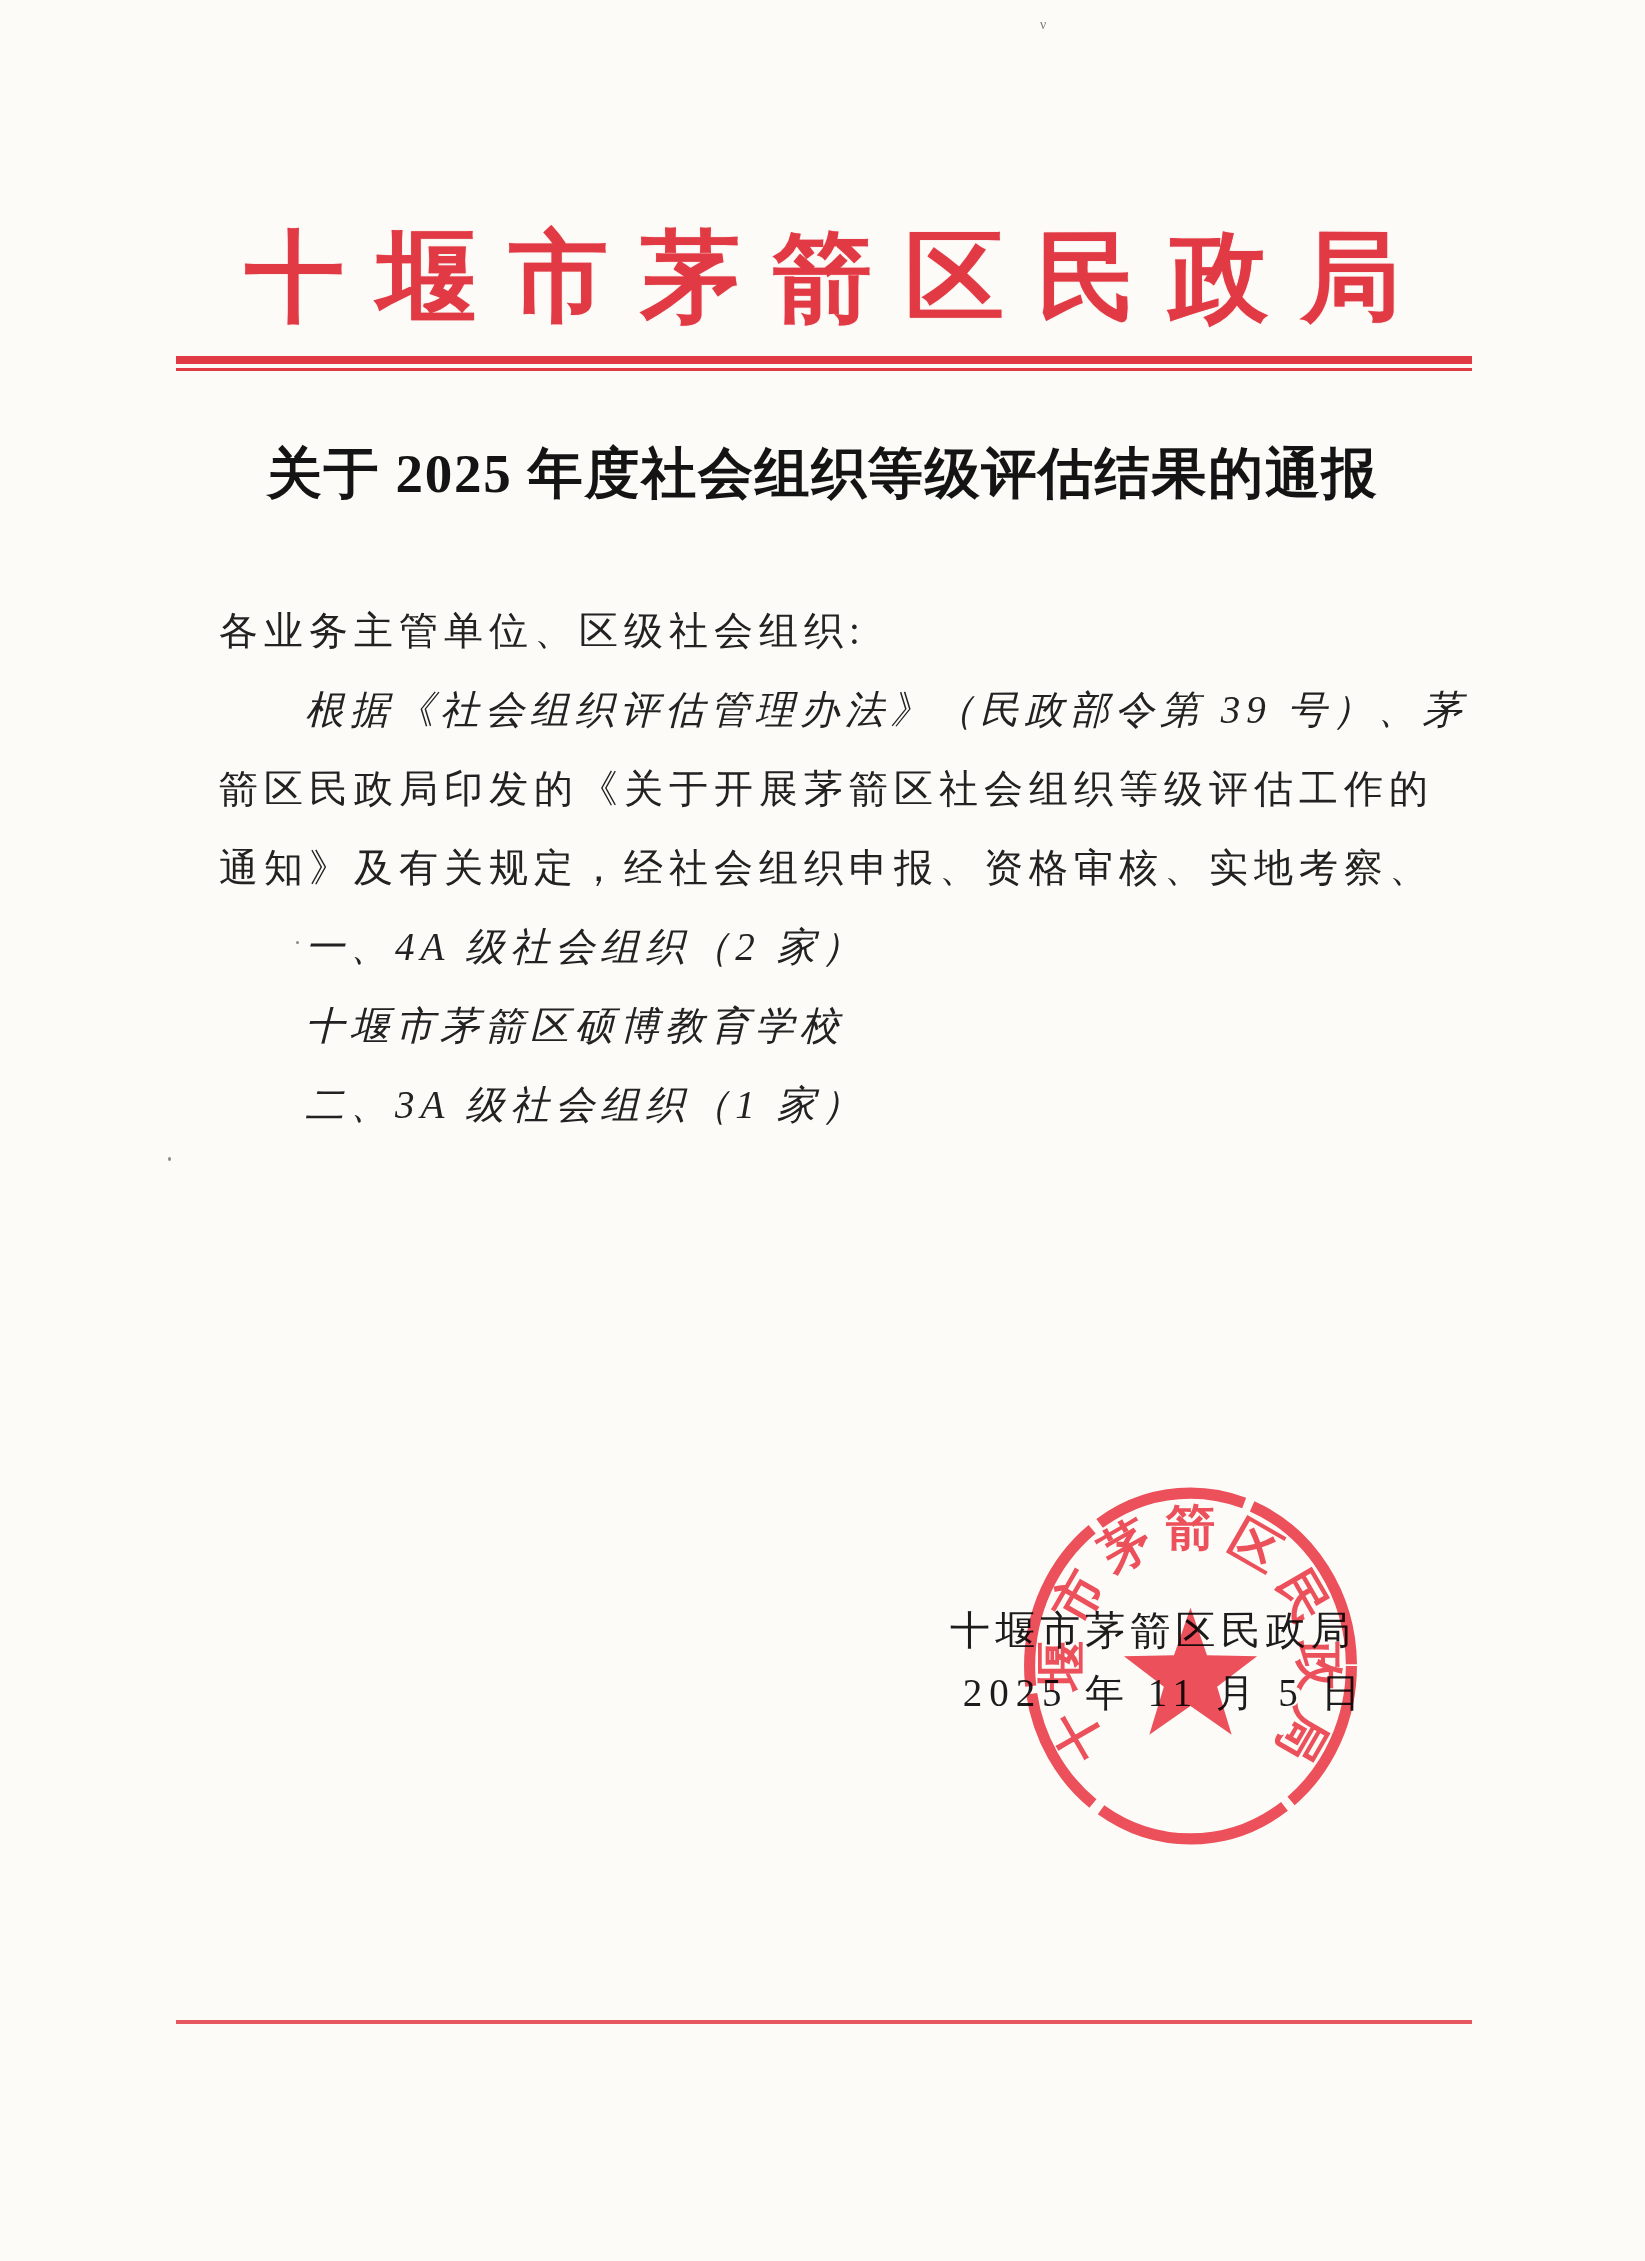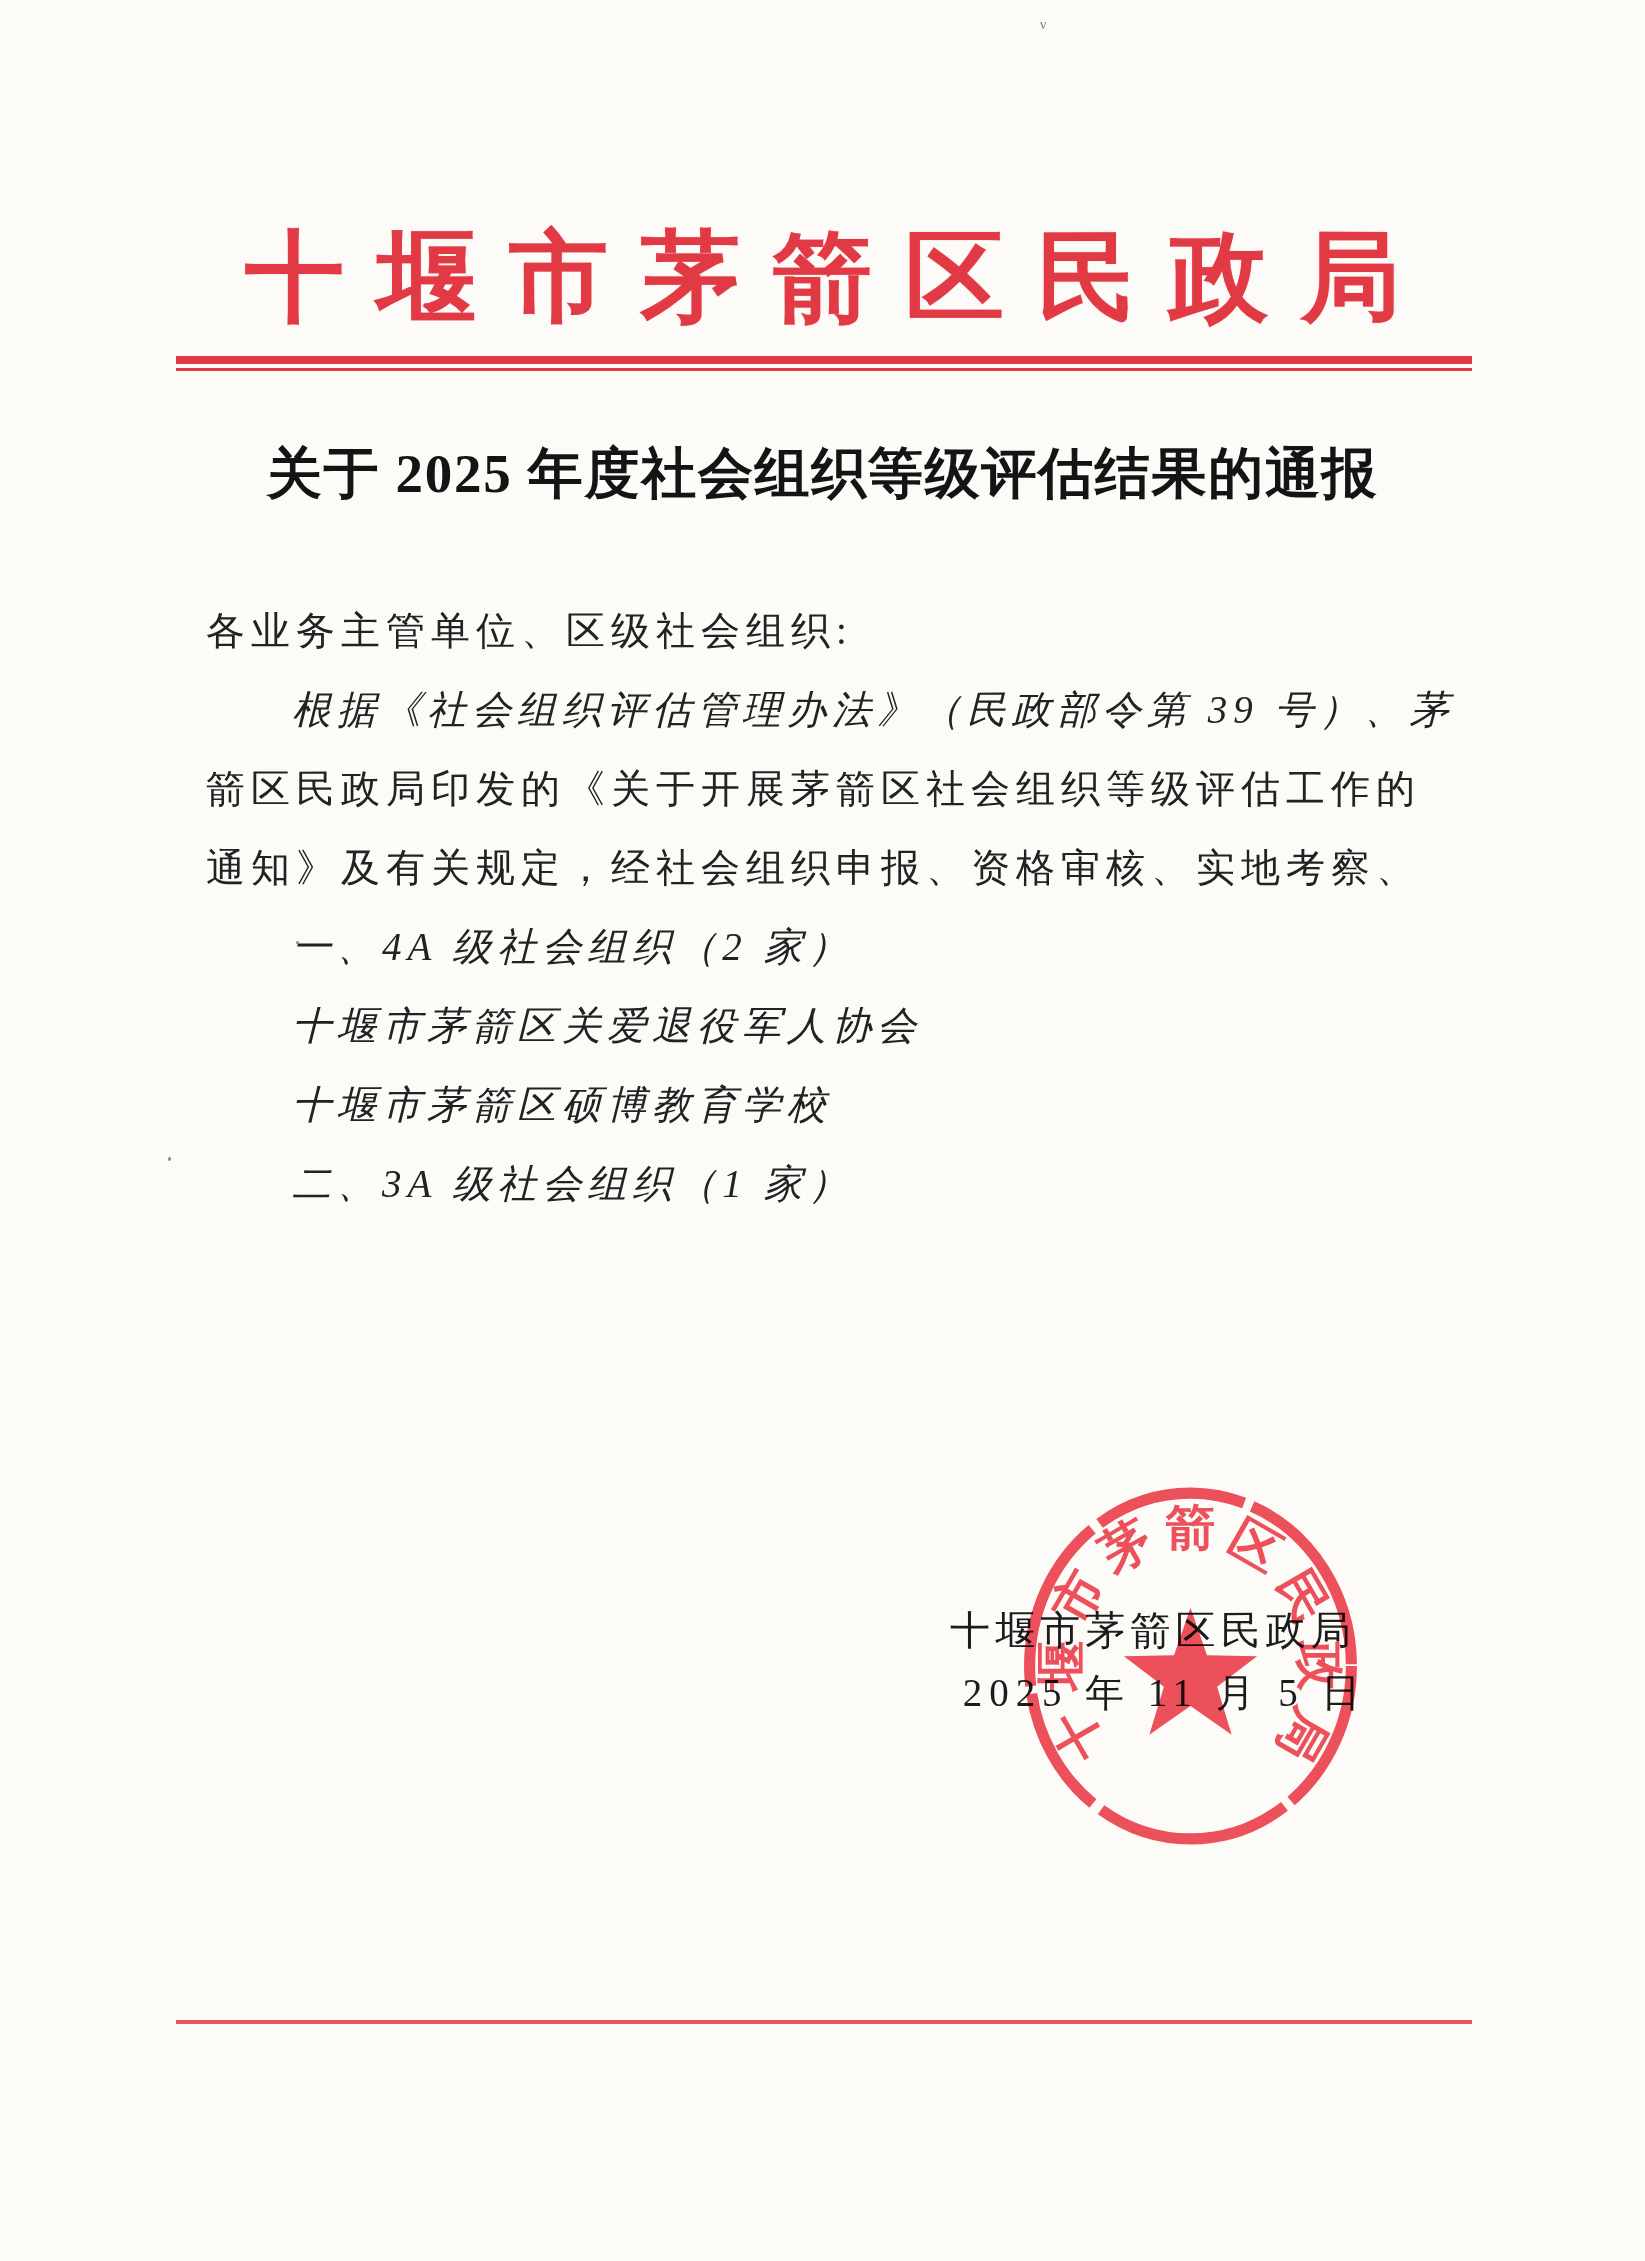--- a/index.html
+++ b/index.html
@@ -33,20 +33,21 @@
 
   
   .body-block{top:591px;left:206px;width:1270px;}
   .line{
     position:relative;
     width:1270px;height:79px;line-height:79px;
     font-size:39px;color:#222;
     letter-spacing:6px;
     text-align:justify;text-align-last:left;
     white-space:nowrap;
+    margin-left:13px;
   }
   .line.indent{padding-left:86px;width:1184px;font-style:italic;}
 
   
   .sig-agency{
     top:1607px;left:1153px;transform:translateX(-50%);
     font-size:40px;color:#1c1c1c;letter-spacing:5.1px;white-space:nowrap;
     line-height:48px;
   }
   .sig-date{
@@ -82,21 +83,20 @@
 <div class="abs rule-thin"></div>
 
 <div class="abs doc-title">关于 2025 年度社会组织等级评估结果的通报</div>
 
 <div class="abs body-block">
   <div class="line">各业务主管单位、区级社会组织:</div>
   <div class="line indent">根据《社会组织评估管理办法》（民政部令第 39 号）、茅</div>
   <div class="line">箭区民政局印发的《关于开展茅箭区社会组织等级评估工作的</div>
   <div class="line">通知》及有关规定，经社会组织申报、资格审核、实地考察、</div>
   <div class="line indent">一、4A 级社会组织（2 家）</div>
-  <div class="line indent">十堰市茅箭区关爱退役军人协会</div>
   <div class="line indent">十堰市茅箭区硕博教育学校</div>
   <div class="line indent">二、3A 级社会组织（1 家）</div>
 </div>
 
 <div class="abs sig-agency">十堰市茅箭区民政局</div>
 <div class="abs sig-date">2025 年 11 月 5 日</div>
 
 <svg class="abs stamp" viewBox="-212 -222 424 444" xmlns="http://www.w3.org/2000/svg">
   <g>
     <ellipse cx="0" cy="0" rx="188" ry="202" fill="none" stroke="#ee4350" stroke-width="13" stroke-dasharray="178 10 230 12 150 9 205 11"></ellipse>

